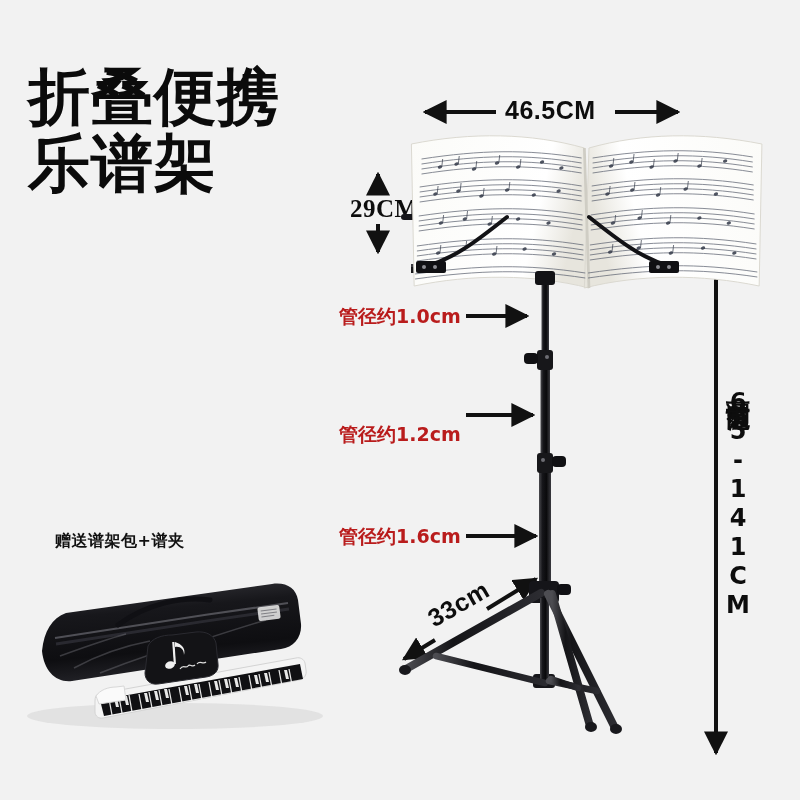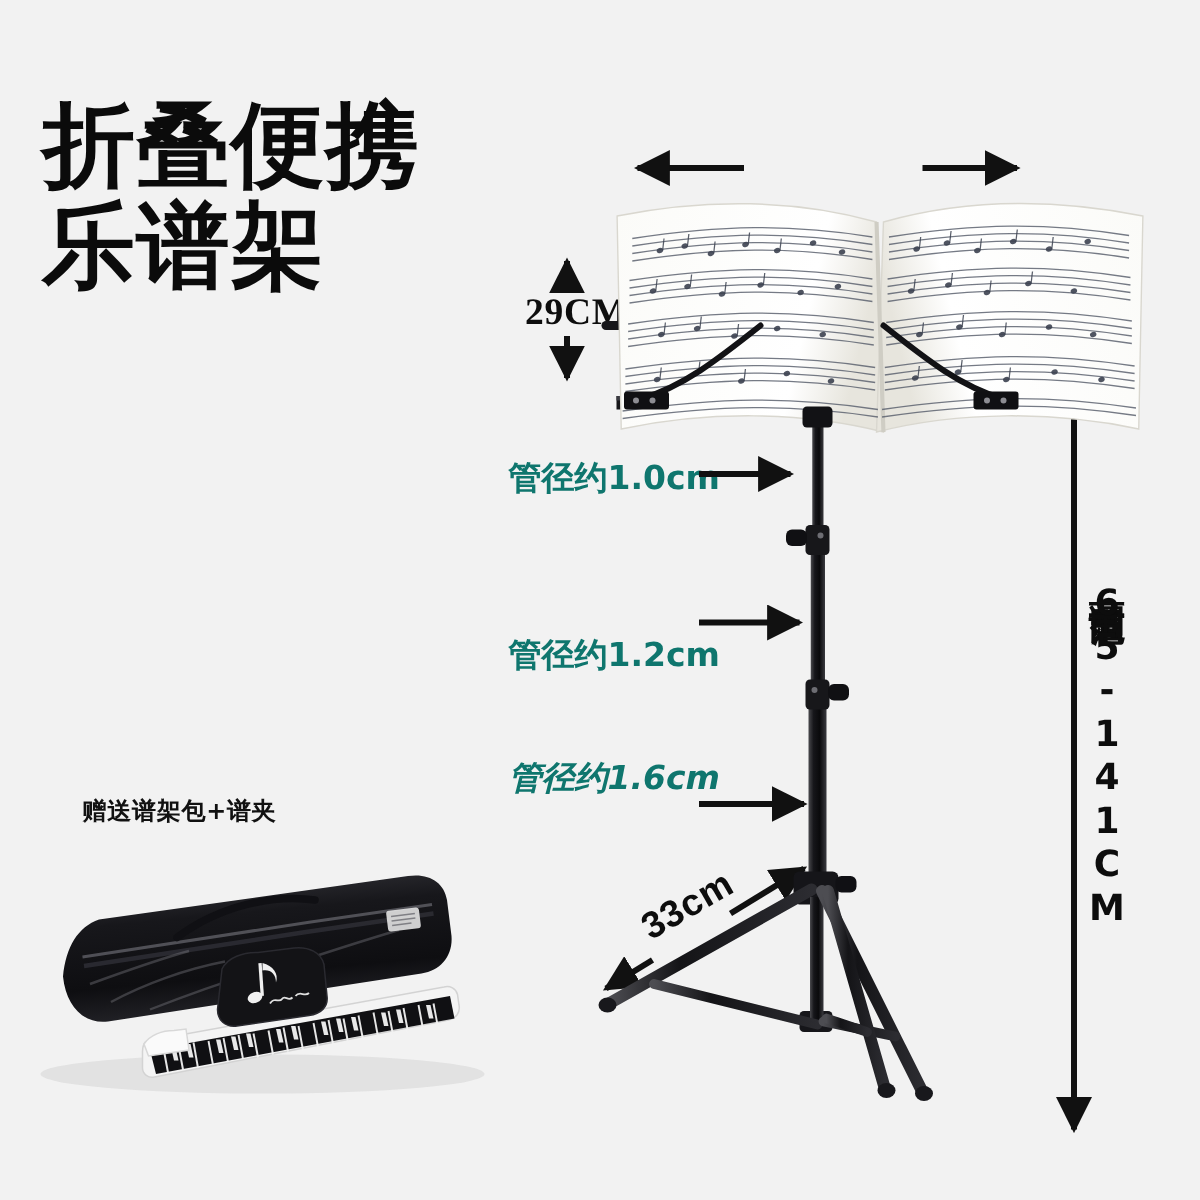--- a/index.html
+++ b/index.html
@@ -43,40 +43,40 @@
     font-size: 16px;
     font-weight: 600;
     color: #111;
     letter-spacing: 0.5px;
     font-family: "DejaVu Sans", "Liberation Sans", sans-serif;
     white-space: nowrap;
   }
 
   
   .dim-label {
-    font-size: 22px;
+    font-size: 19px;
     font-weight: 600;
-    color: #0f766e;
+    color: #b91c1c;
     font-family: "DejaVu Sans", "Liberation Sans", sans-serif;
     white-space: nowrap;
   }
   .dim-label-big {
     font-size: 25px;
     font-weight: 600;
     color: #0d0d0d;
     font-family: "Liberation Sans", "DejaVu Sans", sans-serif;
     letter-spacing: 0.5px;
     white-space: nowrap;
   }
   #label-width  { left: 505px; top: 68px; }
   #label-height { left: 350px; top: 167px; font-family: Liberation Serif, serif; }
 
   #label-tube1 { left: 339px; top: 276px; }
   #label-tube2 { left: 339px; top: 394px; }
-  #label-tube3 { left: 339px; top: 476px; font-style: italic; }
+  #label-tube3 { left: 339px; top: 496px; }
 
   #label-leg {
     left: 430px;
     top: 578px;
     transform: rotate(-30deg);
     transform-origin: left center;
   }
 
   #label-range {
     left: 722px;
@@ -98,20 +98,21 @@
 
 <div id="stage">
 
   <div id="headline" class="abs">
     <span class="ln">折叠便携</span>
     <span class="ln">乐谱架</span>
   </div>
 
   <div id="gift-text" class="abs">赠送谱架包+谱夹</div>
 
+  <div id="label-width" class="abs dim-label-big">46.5CM</div>
   <div id="label-height" class="abs dim-label-big">29CM</div>
 
   <div id="label-tube1" class="abs dim-label">管径约1.0cm</div>
   <div id="label-tube2" class="abs dim-label">管径约1.2cm</div>
   <div id="label-tube3" class="abs dim-label">管径约1.6cm</div>
 
   <div id="label-leg" class="abs dim-label-big">33cm</div>
 
   <div id="label-range" class="abs">可调节范围65-141CM</div>
 

